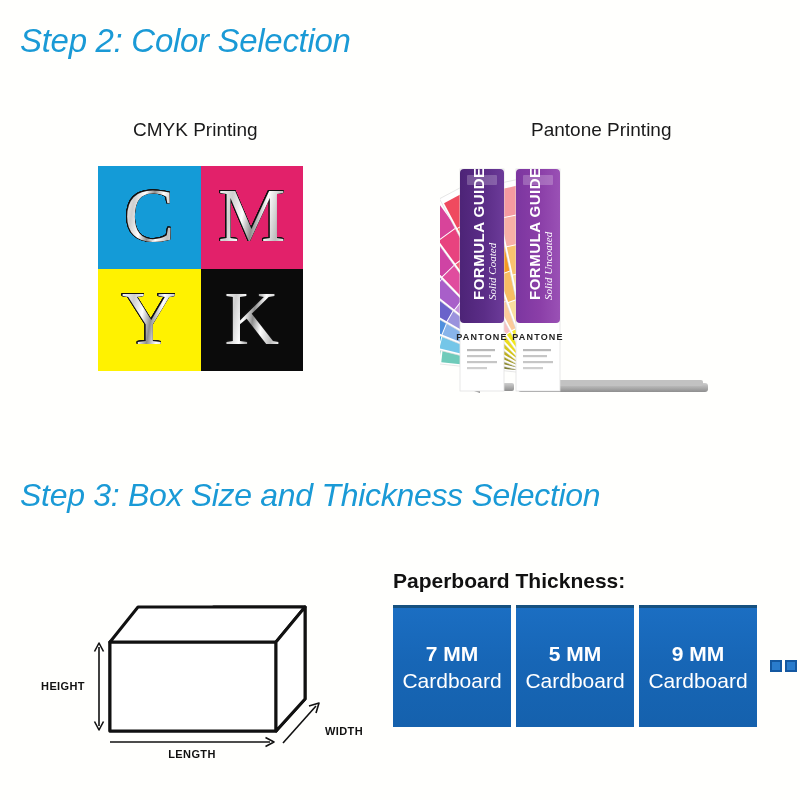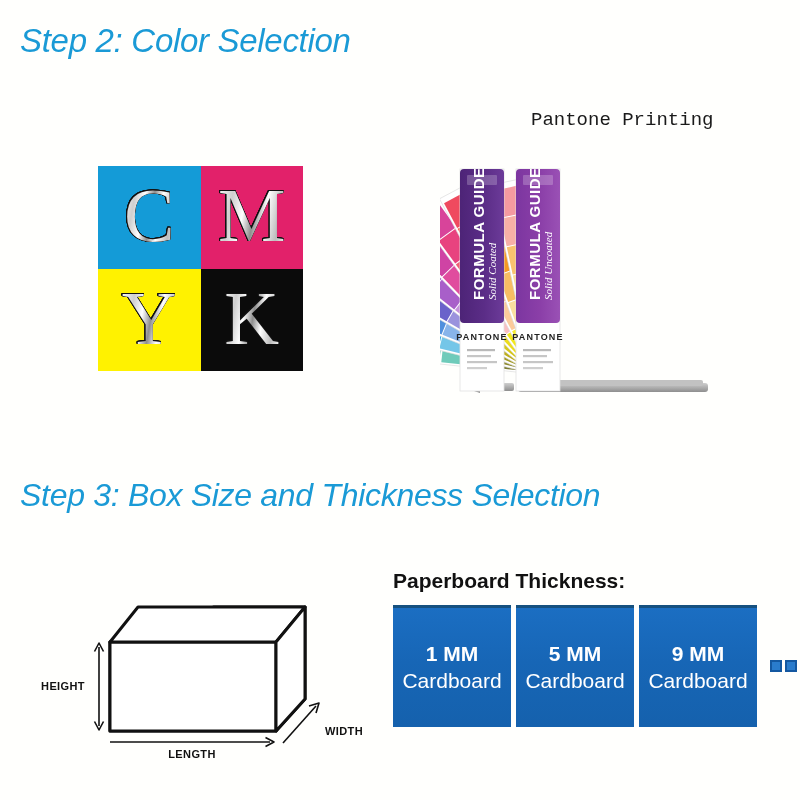--- a/index.html
+++ b/index.html
@@ -25,21 +25,21 @@
   #step3-heading{left:20px;top:477px;font-size:32px;}
 
   
   .caption{
     position:absolute;
     font-size:19px;
     color:#1a1a1a;
     white-space:nowrap;
   }
   #cmyk-caption{left:133px;top:119px;}
-  #pantone-caption{left:531px;top:109px;font-family:Liberation Mono, monospace;}
+  #pantone-caption{left:531px;top:119px;}
 
   
   #cmyk-block{
     position:absolute;left:98px;top:166px;
     width:205px;height:205px;
     display:grid;
     grid-template-columns:1fr 1fr;
     grid-template-rows:1fr 1fr;
   }
   .cmyk-cell{
@@ -103,20 +103,21 @@
     box-sizing:border-box;
   }
 </style>
 </head>
 <body>
 
 <div class="page">
 
   <div class="step-heading" id="step2-heading">Step 2: Color Selection</div>
 
+  <div class="caption" id="cmyk-caption">CMYK Printing</div>
 
   <div class="caption" id="pantone-caption">Pantone Printing</div>
 
   <div id="cmyk-block">
     <div class="cmyk-cell" style="background:#149bd7;">
       <span class="cmyk-letter">C</span>
     </div>
     <div class="cmyk-cell" style="background:#e2216a;">
       <span class="cmyk-letter">M</span>
     </div>
@@ -312,21 +313,21 @@
         <polyline points="279,131 289,128 286,138" stroke-linejoin="round"></polyline>
       </g>
       <text class="dim-label" x="295" y="160" text-anchor="start" font-family="Liberation Sans, sans-serif" font-size="11" font-weight="bold" fill="#111111">WIDTH</text>
     </svg>
   </div>
 
   <div id="thickness-title">Paperboard Thickness:</div>
 
   <div id="thickness-row">
     <div class="thickness-card">
-      <span class="thickness-mm">1 MM</span>
+      <span class="thickness-mm">7 MM</span>
       <span class="thickness-sub">Cardboard</span>
     </div>
     <div class="thickness-card">
       <span class="thickness-mm">5 MM</span>
       <span class="thickness-sub">Cardboard</span>
     </div>
     <div class="thickness-card">
       <span class="thickness-mm">9 MM</span>
       <span class="thickness-sub">Cardboard</span>
     </div>

